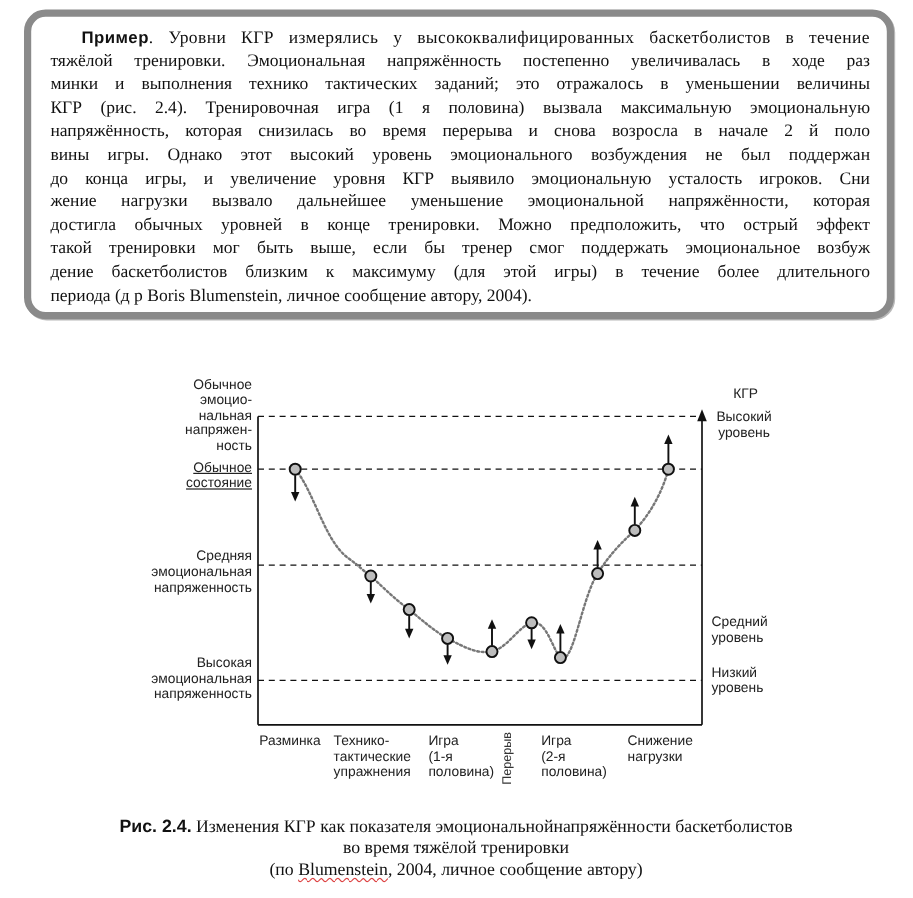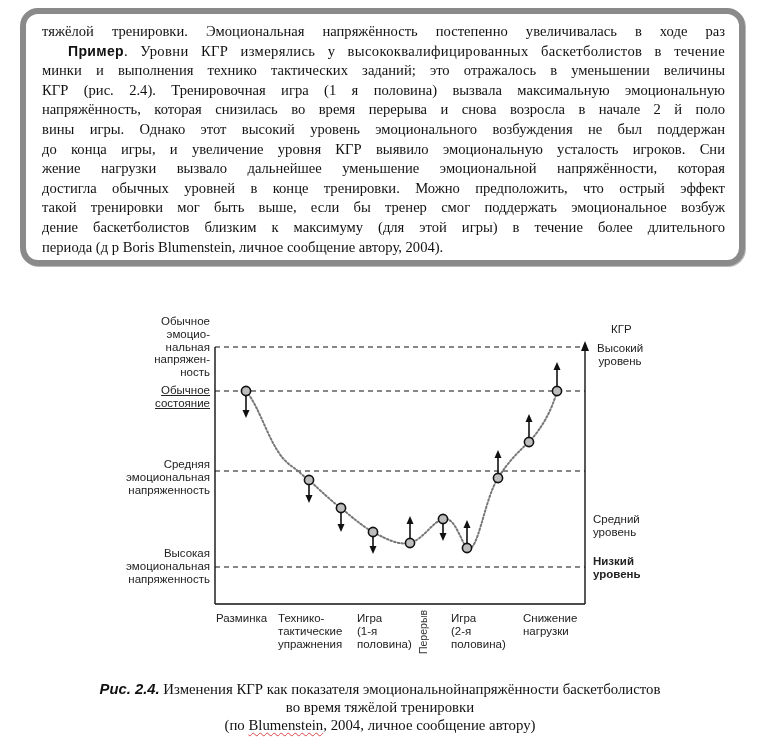--- a/index.html
+++ b/index.html
@@ -34,31 +34,31 @@
   .pause-label span {
     position: absolute; left: 50%; top: 50%;
     transform: translate(-50%, -50%) rotate(-90deg);
     font-family: "Liberation Sans", sans-serif; font-size: 10.5px; color: #333; white-space: nowrap;
   }
 
   .caption {
     position: absolute; left: 40px; top: 680px; width: 680px; text-align: center;
     font-family: "Liberation Serif", serif; font-size: 14.8px; line-height: 18px; color: #111;
   }
-  .caption .cap-title { font-family: "Liberation Sans", sans-serif; font-weight: bold; font-style: italic; }
+  .caption .cap-title { font-family: "Liberation Sans", sans-serif; font-weight: bold; }
   .caption .ln { display: block; white-space: nowrap; }
   .caption .underline { text-decoration: underline wavy #d44; text-underline-offset: 2px; text-decoration-thickness: 1px; }
 </style>
 </head>
 <body>
 
 <div class="example-box">
   <div class="example-text">
+    <span class="line spaced"><span class="indent"></span><span class="lead">Пример</span><span>.</span> <span>Уровни КГР измерялись у высококвалифицированных баскетболистов в течение</span></span>
     <span class="line">тяжёлой тренировки. Эмоциональная напряжённость постепенно увеличивалась в ходе раз</span>
-    <span class="line spaced"><span class="indent"></span><span class="lead">Пример</span><span>.</span> <span>Уровни КГР измерялись у высококвалифицированных баскетболистов в течение</span></span>
     <span class="line">минки и выполнения технико тактических заданий; это отражалось в уменьшении величины</span>
     <span class="line">КГР (рис. 2.4). Тренировочная игра (1 я половина) вызвала максимальную эмоциональную</span>
     <span class="line">напряжённость, которая снизилась во время перерыва и снова возросла в начале 2 й поло</span>
     <span class="line">вины игры. Однако этот высокий уровень эмоционального возбуждения не был поддержан</span>
     <span class="line">до конца игры, и увеличение уровня КГР выявило эмоциональную усталость игроков. Сни</span>
     <span class="line">жение нагрузки вызвало дальнейшее уменьшение эмоциональной напряжённости, которая</span>
     <span class="line">достигла обычных уровней в конце тренировки. Можно предположить, что острый эффект</span>
     <span class="line">такой тренировки мог быть выше, если бы тренер смог поддержать эмоциональное возбуж</span>
     <span class="line">дение баскетболистов близким к максимуму (для этой игры) в течение более длительного</span>
     <span class="line last">периода (д р Boris Blumenstein, личное сообщение автору, 2004).</span>
@@ -150,21 +150,21 @@
 
   <div class="lbl left" style="left:576px; top:323px;padding-left:35px;">КГР</div>
   <div class="lbl left" style="left:597px; top:342px;text-align:center;">
     <span class="ln">Высокий</span>
     <span class="ln">уровень</span>
   </div>
   <div class="lbl left" style="left:593px; top:465px;margin-top:48px;">
     <span class="ln">Средний</span>
     <span class="ln">уровень</span>
   </div>
-  <div class="lbl left" style="left:593px; top:555px;font-weight:bold;">
+  <div class="lbl left" style="left:593px; top:555px;">
     <span class="ln">Низкий</span>
     <span class="ln">уровень</span>
   </div>
 
   <div class="lbl left" style="left:216px; top:612px;">
     <span class="ln">Разминка</span>
   </div>
   <div class="lbl left" style="left:278px; top:612px;">
     <span class="ln">Технико-</span>
     <span class="ln">тактические</span>

